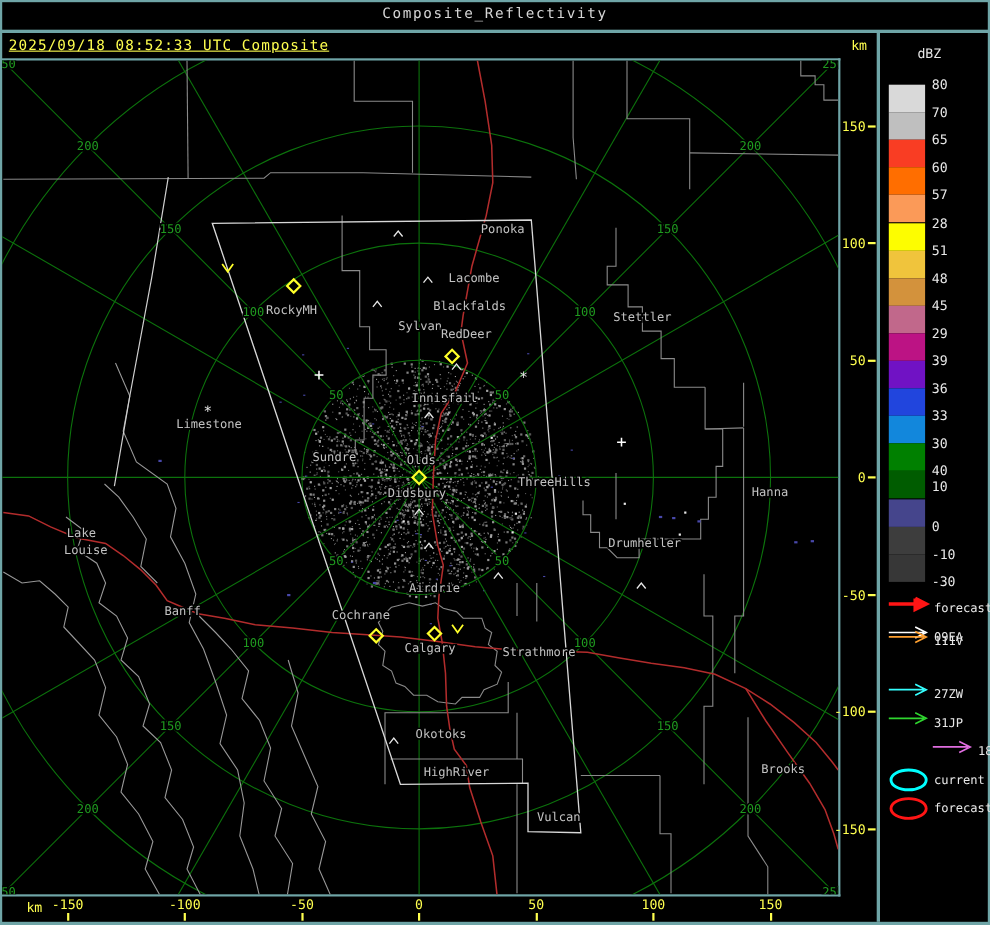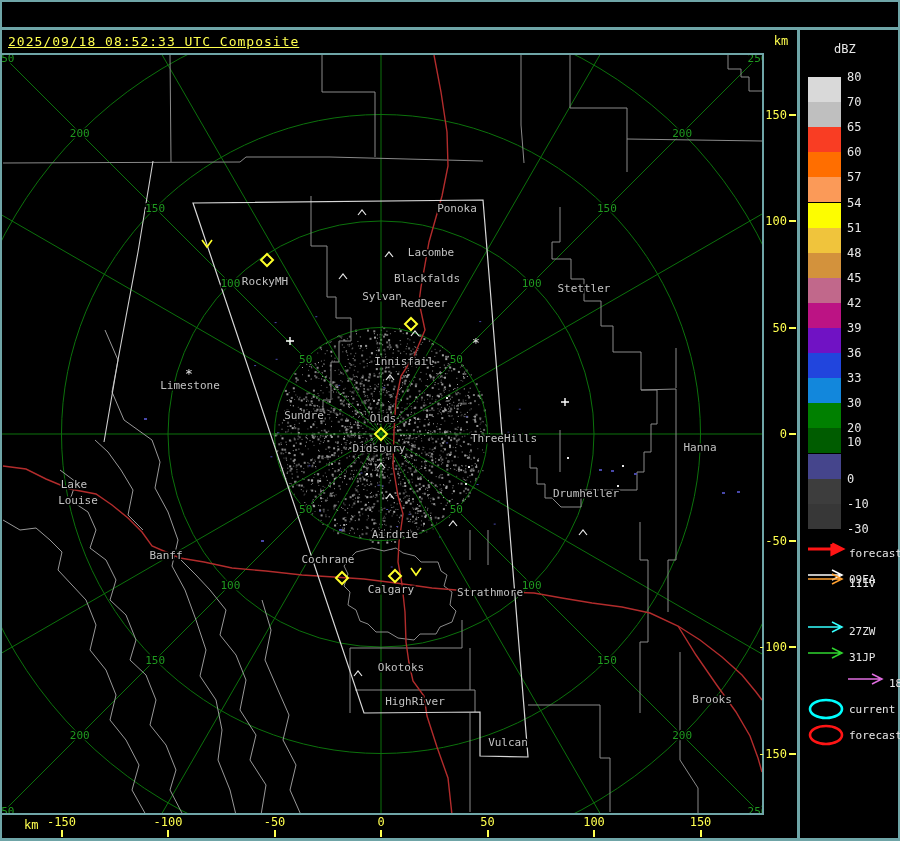--- a/index.html
+++ b/index.html
@@ -40,20 +40,23 @@
   <div class="teal" style="left:0;top:0;width:900px;height:2px;"></div>
   <div class="teal" style="left:0;top:0;width:2px;height:841px;"></div>
   <div class="teal" style="left:898px;top:0;width:2px;height:841px;"></div>
   <div class="teal" style="left:0;top:838px;width:900px;height:3px;"></div>
   <div class="teal" style="left:0;top:27px;width:900px;height:3px;"></div>
   <div class="teal" style="left:0;top:53px;width:764px;height:2px;"></div>
   <div class="teal" style="left:762px;top:53px;width:2px;height:762px;"></div>
   <div class="teal" style="left:0;top:813px;width:764px;height:2px;"></div>
   <div class="teal" style="left:797px;top:30px;width:3px;height:808px;"></div>
 
+  <div id="titlebar">
+    <span>Composite_Reflectivity</span>
+  </div>
 
   <div id="stamp">2025/09/18 08:52:33 UTC Composite</div>
   <div id="unit-y">km</div>
   <div id="unit-x">km</div>
 
   <svg id="map" width="760" height="758" viewBox="2 55 760 758">
       <g>
         <rect x="375.9" y="421.0" width="1" height="1" fill="#757575"></rect>
         <rect x="359.1" y="496.9" width="1" height="1" fill="#666666"></rect>
         <rect x="376.9" y="469.5" width="2" height="2" fill="#757575"></rect>
@@ -2893,30 +2896,30 @@
         <div class="cblock" style="top: 373.3px; height: 25.1px; background: rgb(0, 128, 0);"></div>
         <div class="cblock" style="top: 398.4px; height: 25.1px; background: rgb(0, 92, 0);"></div>
         <div class="cblock" style="top: 423.5px; height: 25.1px; background: rgb(69, 69, 140);"></div>
         <div class="cblock" style="top: 448.6px; height: 25.1px; background: rgb(61, 61, 61);"></div>
         <div class="cblock" style="top: 473.7px; height: 25.1px; background: rgb(55, 55, 55);"></div>
         <div class="cval" style="top: 40px;">80</div>
         <div class="cval" style="top: 65.1px;">70</div>
         <div class="cval" style="top: 90.2px;">65</div>
         <div class="cval" style="top: 115.3px;">60</div>
         <div class="cval" style="top: 140.4px;">57</div>
-        <div class="cval" style="top: 165.5px;">54</div>
+        <div class="cval" style="top: 165.5px;">28</div>
         <div class="cval" style="top: 190.6px;">51</div>
         <div class="cval" style="top: 215.7px;">48</div>
         <div class="cval" style="top: 240.8px;">45</div>
-        <div class="cval" style="top: 265.9px;">42</div>
+        <div class="cval" style="top: 265.9px;">29</div>
         <div class="cval" style="top: 291px;">39</div>
         <div class="cval" style="top: 316.1px;">36</div>
         <div class="cval" style="top: 341.2px;">33</div>
         <div class="cval" style="top: 366.3px;">30</div>
-        <div class="cval" style="top: 391.4px;">20</div>
+        <div class="cval" style="top: 391.4px;">40</div>
         <div class="cval" style="top: 405px;">10</div>
         <div class="cval" style="top: 441.6px;">0</div>
         <div class="cval" style="top: 466.7px;">-10</div>
         <div class="cval" style="top: 491.8px;">-30</div>
       </div>
     <div id="legend">
         <div class="legrow" style="top: 510px;">
           <svg width="44" height="18">
             <path d="M 2 9 L 34 9 M 26 4 L 36 9 L 26 14 L 26 4" stroke="#ff1515" stroke-width="3.2" fill="#ff1515"></path>
           </svg>

